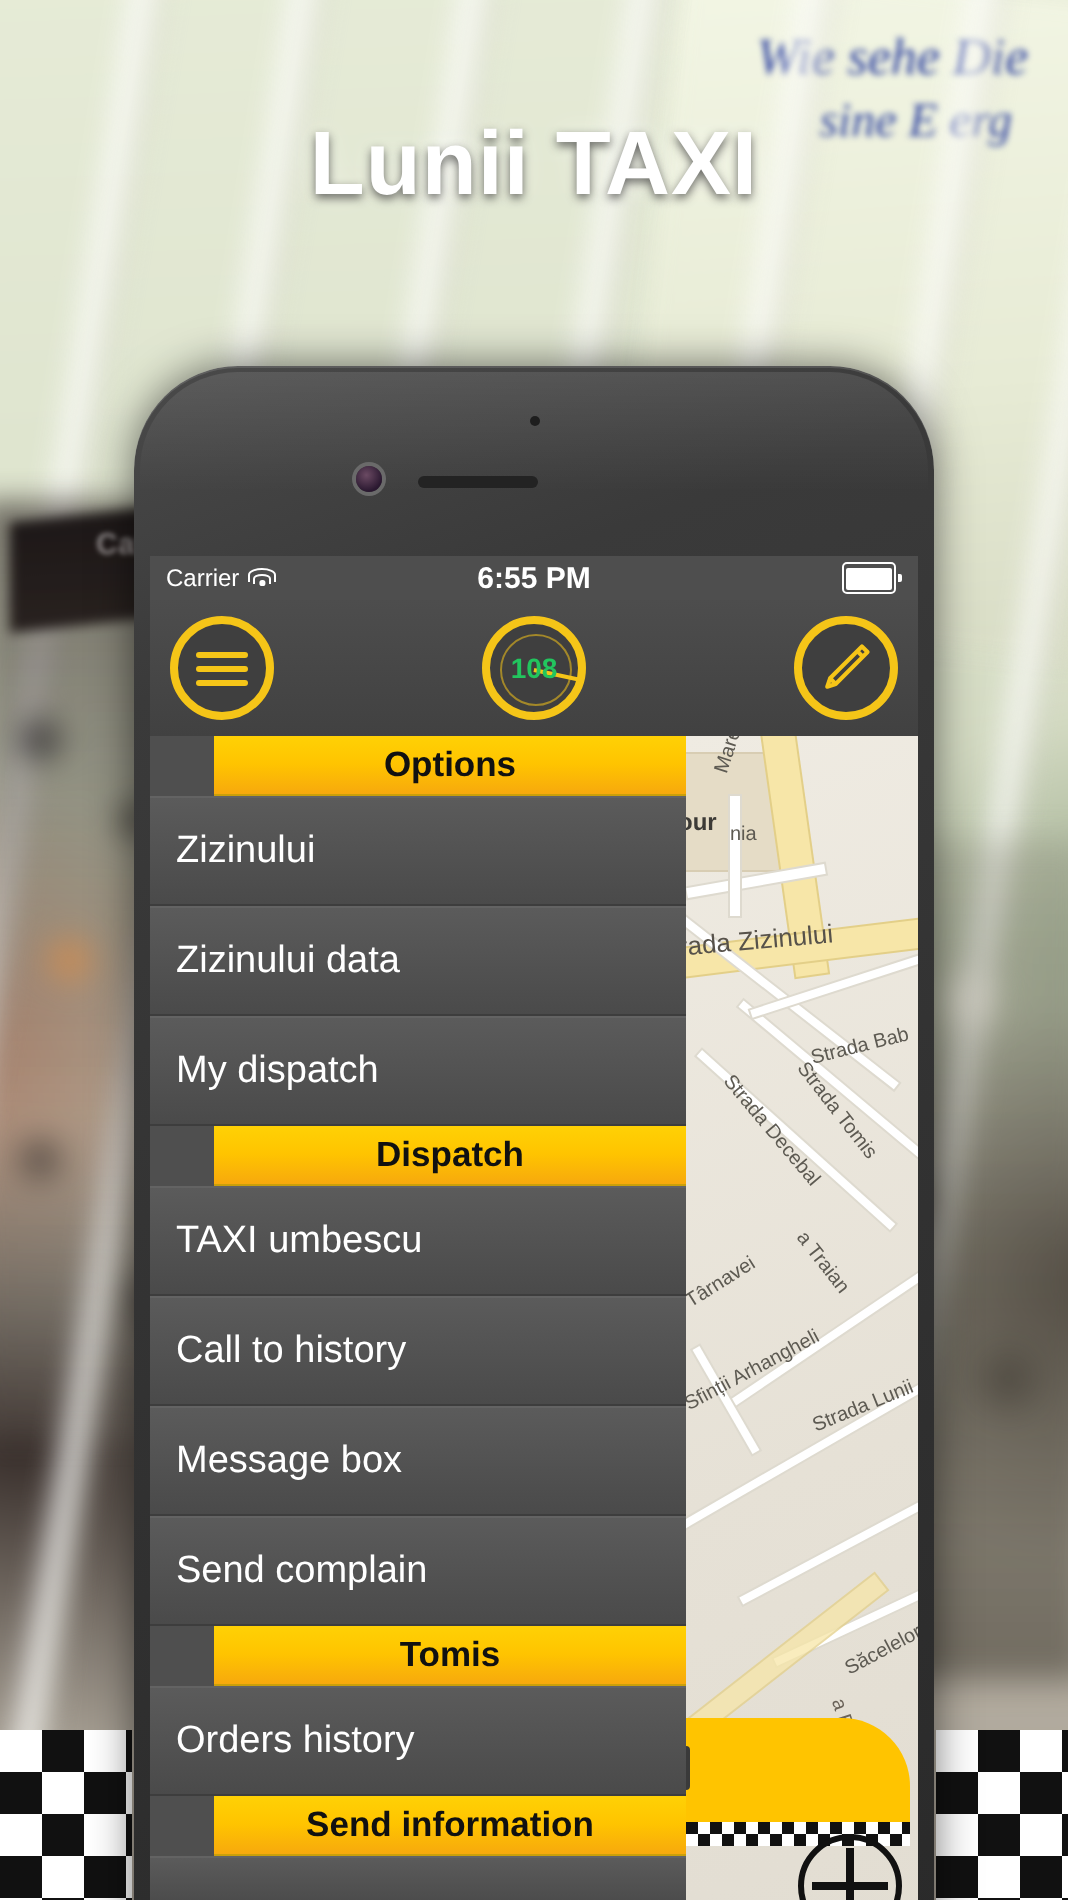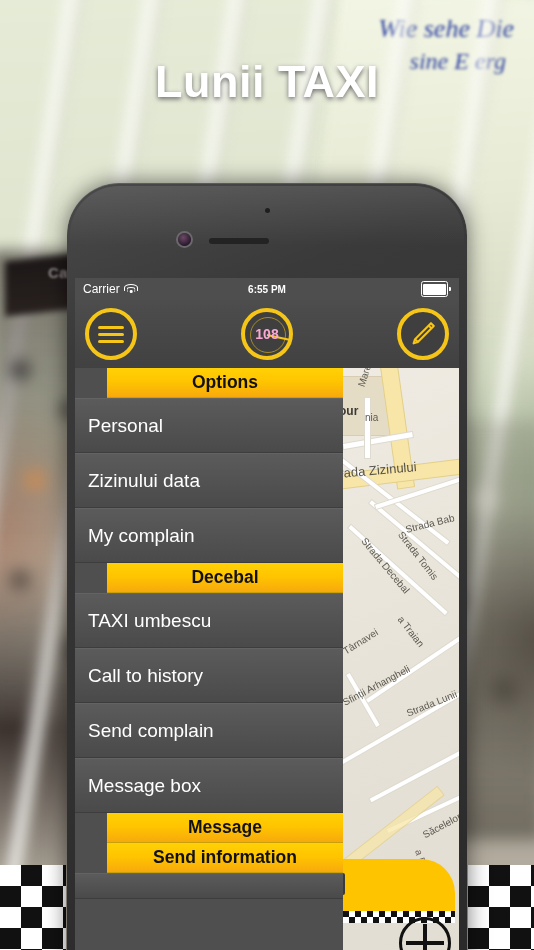--- a/index.html
+++ b/index.html
@@ -106,21 +106,21 @@
   
   .screen{
     position:absolute;left:8px;top:95px;right:8px;bottom:0;
     overflow:hidden;background:#000;
   }
   .statusbar{
     position:relative;height:22px;background:#4e4e4e;color:#fff;
     font-size:12px;display:flex;align-items:center;padding:0 8px;
   }
   .sb-left{display:flex;align-items:center;gap:5px;}
-  .sb-center{position:absolute;left:0;right:0;text-align:center;font-weight:bold;font-size:10px;pointer-events:none;}
+  .sb-center{position:absolute;left:0;right:0;text-align:center;font-weight:bold;font-size:15px;pointer-events:none;}
   .sb-right{margin-left:auto;display:flex;align-items:center;}
   .wifi{width:13px;height:10px;position:relative;display:inline-block;}
   .wifi i{position:absolute;left:50%;border:1.6px solid #fff;border-bottom:none;border-radius:50% 50% 0 0;transform:translateX(-50%);}
   .wifi i:nth-child(1){width:12px;height:6px;top:0;}
   .wifi i:nth-child(2){width:7px;height:3.5px;top:3px;}
   .wifi i:nth-child(3){width:2.6px;height:2.6px;top:6.4px;border-radius:50%;background:#fff;border:none;}
   .battery{width:23px;height:11px;border:1.3px solid #fff;border-radius:2.5px;padding:1.2px;}
   .battery b{display:block;width:100%;height:100%;background:#fff;border-radius:1px;}
   .batterytip{width:2px;height:4px;background:#fff;border-radius:0 1px 1px 0;margin-left:1px;}
 
@@ -136,21 +136,21 @@
     display:flex;align-items:center;justify-content:center;position:relative;
     box-sizing:border-box;
   }
   .hamb{width:26px;}
   .hamb span{display:block;height:3px;background:#f5c518;border-radius:2px;margin:4px 0;}
   .radar{position:relative;}
   .radar .ring{
     position:absolute;left:50%;top:50%;width:34px;height:34px;margin:-17px 0 0 -17px;
     border:1.2px solid rgba(245,197,24,.55);border-radius:50%;
   }
-  .radar .num{color:#f9a8d4;font-size:14px;font-weight:bold;position:relative;z-index:2;text-align:center;}
+  .radar .num{color:#22c55e;font-size:14px;font-weight:bold;position:relative;z-index:2;text-align:center;}
   .radar .sweep{
     position:absolute;left:50%;top:50%;width:24px;height:1.6px;background:#f5c518;
     transform-origin:0 50%;transform:rotate(12deg);
   }
   .pencil{position:relative;width:30px;height:30px;}
 
   
   .content{position:absolute;left:0;right:0;top:90px;bottom:0;display:flex;}
   .menu{width:268px;flex:none;position:relative;overflow:hidden;background:#4f4f4f;}
   .sec{
@@ -272,44 +272,47 @@
             </g>
           </svg>
         </div>
       </div>
 
       <div class="content">
 
         <div class="menu">
           <div class="sec">Options</div>
           <div class="row">
-              <span>Personal</span>
+              <span>Zizinului</span>
             </div>
           <div class="row">
               <span>Zizinului data</span>
             </div>
           <div class="row">
-              <span>My complain</span>
-            </div>
-
-          <div class="sec">Decebal</div>
+              <span>My dispatch</span>
+            </div>
+
+          <div class="sec">Dispatch</div>
           <div class="row">
               <span>TAXI umbescu</span>
             </div>
           <div class="row">
               <span>Call to history</span>
             </div>
           <div class="row">
+              <span>Message box</span>
+            </div>
+          <div class="row">
               <span>Send complain</span>
             </div>
-          <div class="row">
-              <span>Message box</span>
-            </div>
-
-          <div class="sec">Message</div>
+
+          <div class="sec">Tomis</div>
+          <div class="row">
+              <span>Orders history</span>
+            </div>
 
           <div class="sec">Send information</div>
           <div class="row clip">
               <span></span>
             </div>
         </div>
 
         <div class="map">
           <div class="mapbg"></div>
 

